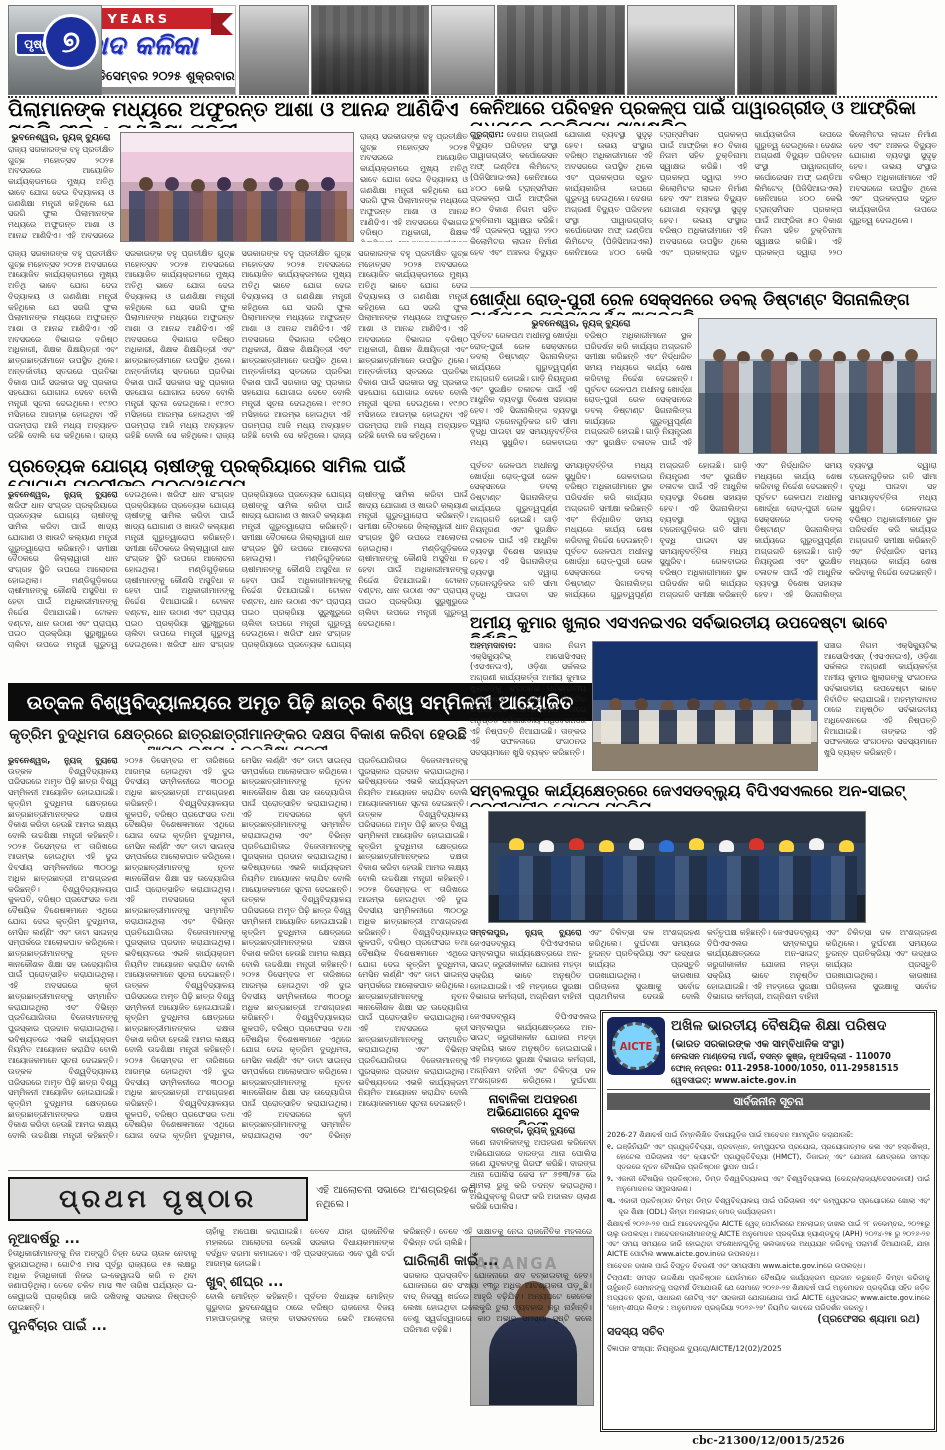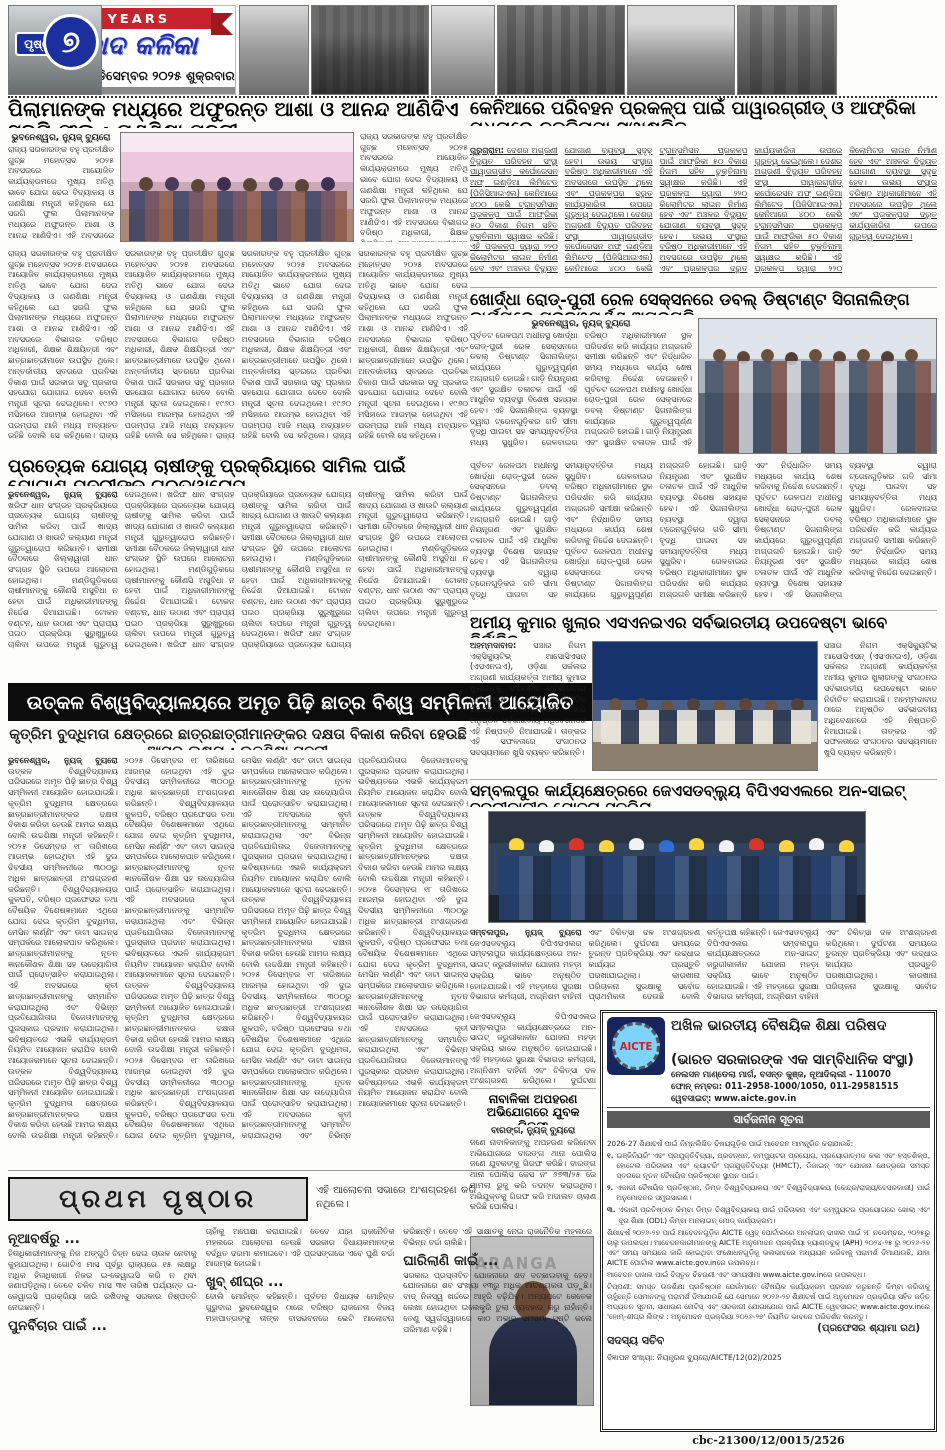--- a/index.html
+++ b/index.html
@@ -53,21 +53,21 @@
   .photo-sargi::before { content:""; position:absolute; left:18px; top:44px; width:14px; height:14px; border-radius:50%;
     background:#5c4436; box-shadow:26px 0 0 #4a3a55,52px 2px 0 #5c4436,78px 0 0 #403050,104px 1px 0 #5c4436,130px 0 0 #463a58,156px 2px 0 #5c4436,182px 0 0 #3f3152; }
   .photo-sargi::after { content:""; position:absolute; left:8px; top:58px; width:218px; height:52px;
     background:repeating-linear-gradient(90deg,#384060 0 16px,#6a4a58 16px 30px,#8a5a48 30px 44px); opacity:.85; }
   .sargi-right { flex:1; }
   .sargi-lower { margin-top:5px; height:198px; }
 
   
   .art-kenya { position:absolute; left:470px; top:98px; width:467px; height:187px; }
   .art-kenya .headline { font-size:18px; height:28px; }
-  .kenya-body { margin-top:20px; height:150px;text-decoration:underline; }
+  .kenya-body { margin-top:4px; height:150px; }
 
   
   .art-rail { position:absolute; left:470px; top:287px; width:467px; height:320px; border-top:1px solid #aaa; padding-top:3px; }
   .art-rail .headline { font-size:16.5px; height:24px; }
   .rail-row { display:flex; gap:6px; margin-top:3px; height:138px; }
   .rail-left { width:222px; }
   .photo-rail { flex:1; height:136px;
     background:linear-gradient(180deg,#dfe4ea 0 30%,#aab4bd 30% 55%,#5d6b78 55%); }
   .photo-rail::before { content:""; position:absolute; left:14px; top:30px; width:13px; height:13px; border-radius:50%;
     background:#6b5140; box-shadow:24px 2px 0 #5c4436,48px 0 0 #6b5140,72px 3px 0 #51403a,96px 0 0 #6b5140,120px 2px 0 #5c4436,144px 0 0 #6b5140,168px 2px 0 #51403a,192px 0 0 #6b5140; }
@@ -124,24 +124,24 @@
 
   
   .ad { position:absolute; left:600px; top:1010px; width:337px; height:422px; border:3px double #222; background:#fff; padding:4px; }
   .ad-head { display:flex; gap:6px; border-bottom:1px solid #444; padding-bottom:3px; }
   .ad-logo { width:58px; height:58px; flex:none; background:#17255c; border-radius:6px; position:relative; }
   .ad-logo-gear { position:absolute; left:5px; top:5px; width:48px; height:48px; border-radius:50%; background:#7dd3fc;
                   border:3px dashed #555; display:flex; align-items:center; justify-content:center; }
   .ad-logo-text { color:#c22; font-weight:bold; font-size:10px; }
   .ad-head-text { flex:1; }
   .ad-org { font-weight:bold; font-size:14px; }
-  .ad-org-sub { font-size:14px; font-weight:bold; margin-top:17px; }
+  .ad-org-sub { font-size:10px; font-weight:bold; margin-top:4px; }
   .ad-addr,.ad-phone,.ad-web { font-size:8.5px; font-weight:bold; margin-top:1px; }
   .ad-band { background:#5a5a5a; color:#fff; font-weight:bold; font-size:11px; text-align:center; padding:2px 0; margin-top:3px; }
-  .ad-body { font-size:7.2px; line-height:1.4; text-align:justify; margin-top:11px; }
+  .ad-body { font-size:7.2px; line-height:1.4; text-align:justify; margin-top:20px; }
   .ad-body p { margin-top:2px; }
   .ad-li { display:flex; gap:3px; margin-top:2px; }
   .ad-li .num { font-weight:bold; flex:none; }
   .ad-sign { text-align:right; font-weight:bold; font-size:10px; padding-right:10px; }
   .ad-sign-title { text-align:left; font-weight:bold; font-size:11px; padding-right:34px; }
   .ad-number { font-size:7.5px; margin-top:6px; }
 
   
   .contn { position:absolute; left:8px; top:1170px; width:584px; height:275px; border-top:1px solid #999; padding-top:6px; }
   .contn-header { width:300px; height:44px; border:2px solid #111; background:#d9d9d9; text-align:center;

